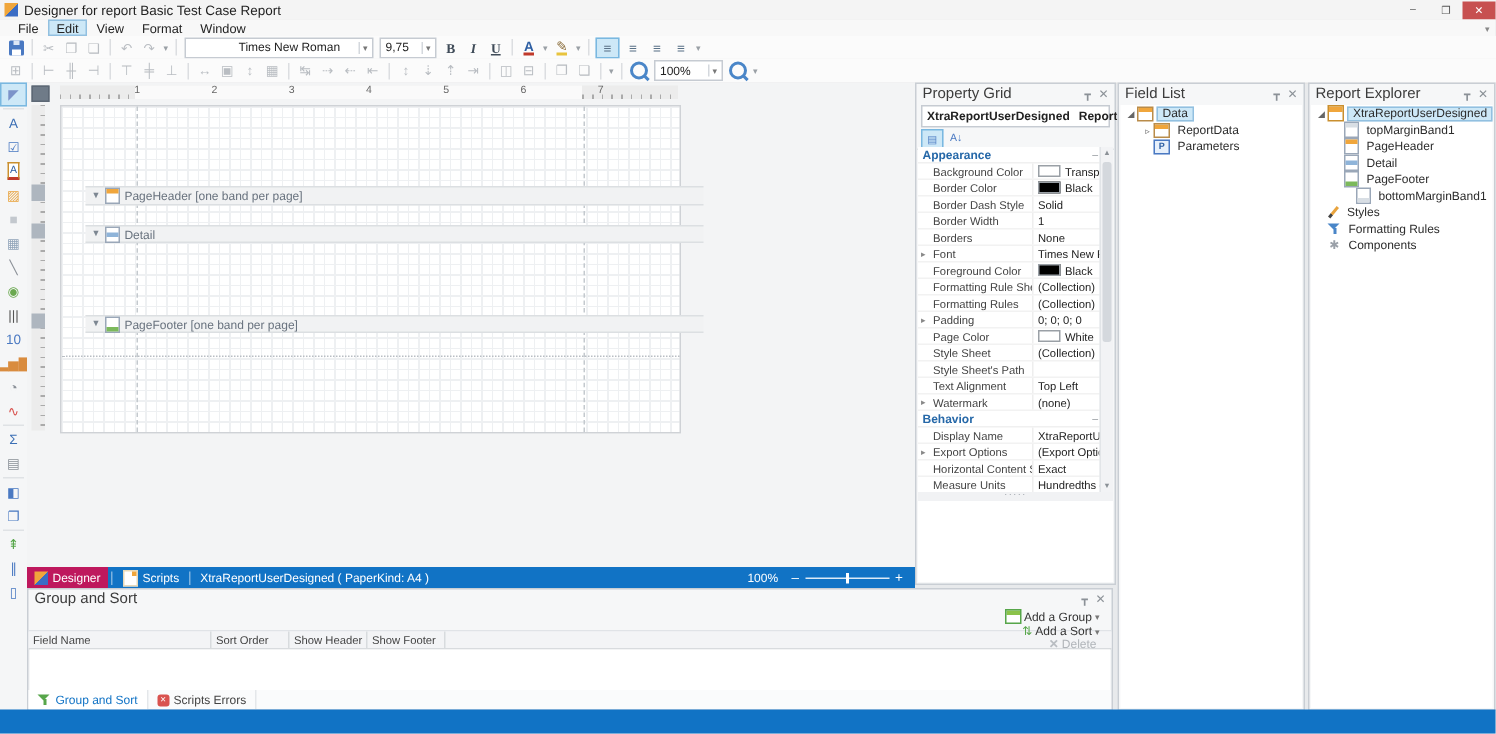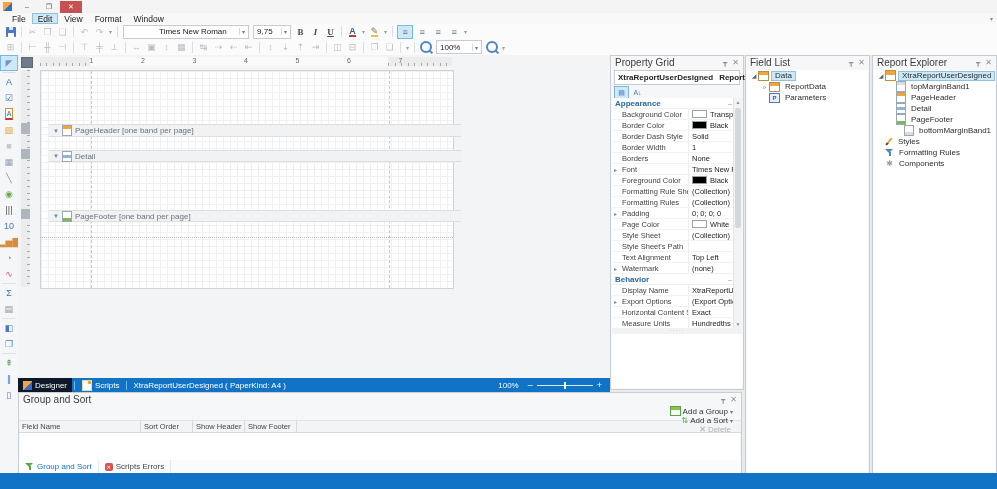--- a/index.html
+++ b/index.html
@@ -53,21 +53,21 @@
     background-image:linear-gradient(#fafafa,#fafafa),repeating-linear-gradient(to right,rgba(0,0,0,.28) 0 1px,transparent 1px 6.45px);
     background-size:298px 9px,100% 3px;background-position:50px 0,0 bottom;background-repeat:no-repeat;}
   .rnum{position:absolute;top:0;font-size:7px;color:#666;}
   #vruler{position:absolute;left:3px;top:15px;width:9px;height:217px;background:#ececec;
     background-image:repeating-linear-gradient(to bottom,rgba(0,0,0,.28) 0 1px,transparent 1px 6.45px);
     background-size:3px 100%;background-position:right 0;background-repeat:no-repeat;}
   .vmark{position:absolute;left:0;width:9px;background:#aeb6bf;}
   #canvas{position:absolute;left:22px;top:15px;width:412px;height:217px;background:#fff;border:1px solid #cfd2d6;
     background-image:repeating-linear-gradient(to right,#eef0f2 0 1px,transparent 1px 7px),repeating-linear-gradient(to bottom,#eef0f2 0 1px,transparent 1px 7px);}
   .mline{position:absolute;top:0;bottom:0;border-left:1px dashed #c4c9ce;z-index:1;}
-  .band-head{position:absolute;left:8px;width:412px;background:#f1f2f3;border-top:1px solid #dcdfe2;border-bottom:1px solid #dcdfe2;display:flex;align-items:center;z-index:2;color:#68727e;}
+  .band-head{position:absolute;left:16px;width:412px;background:#f1f2f3;border-top:1px solid #dcdfe2;border-bottom:1px solid #dcdfe2;display:flex;align-items:center;z-index:2;color:#68727e;}
   .bh-exp{font-size:6px;color:#7d8792;margin:0 3px 0 4px;}
   .bh-lbl{font-size:8px;}
   .dotline{position:absolute;left:0;width:412px;border-top:1px dotted #b9bec4;z-index:1;}
   
   .panel{position:absolute;background:#f6f7f8;border:1px solid #c9ced4;}
   .ptitle{height:13px;display:flex;align-items:center;padding:0 4px;}
   .ptitle .t{font-size:10px;color:#3c3c3c;flex:1;}
   .pin{color:#8b9197;font-size:7px;margin:0 3px;}
   .xbtn{color:#8b9197;font-size:8px;margin-left:2px;}
   
@@ -115,21 +115,21 @@
   .ic-band-bottommargin::before{bottom:0;background:#d8dee4;}
   .ic-styles{width:2px;height:9px;background:linear-gradient(#e8a33d 70%,#444 70%);transform:rotate(40deg);margin:0 3px;}
   .ic-rules{width:9px;height:9px;position:relative;}
   .ic-rules::before{content:"";position:absolute;left:0;top:1px;border-left:4px solid transparent;border-right:4px solid transparent;border-top:4px solid #4a86c8;}
   .ic-rules::after{content:"";position:absolute;left:3.5px;top:4px;width:2px;height:4px;background:#4a86c8;}
   .ic-components{width:9px;height:9px;color:#9aa0a8;font-size:8px;line-height:9px;text-align:center;}
   .ic-components::before{content:"✱";}
   
   #designerbar{position:absolute;left:18px;top:378px;width:592px;height:14px;background:#1173c5;display:flex;align-items:center;color:#fff;}
   .dtab{display:flex;align-items:center;height:14px;padding:0 5px;font-size:8px;color:#fff;}
-  .dtab.active{background:#0f172a;text-align:right;}
+  .dtab.active{background:#be185d;text-align:right;}
   .dsep{width:1px;height:9px;background:rgba(255,255,255,.45);margin:0 2px;}
   .scripticon{width:8px;height:9px;border:1px solid #e8d9b8;background:#fff;position:relative;margin-right:3px;}
   .scripticon::before{content:"";position:absolute;right:0;top:0;width:3px;height:3px;background:#f0a63c;}
   #doclabel{font-size:8px;margin-left:4px;flex:1;}
   #dzoom{display:flex;align-items:center;margin-right:4px;}
   #dzoom .zl{font-size:8px;margin-right:5px;}
   #dzoom .pm{font-size:9px;margin:0 4px;line-height:8px;}
   #ztrack{width:56px;height:1px;background:rgba(255,255,255,.85);position:relative;}
   #zthumb{position:absolute;left:27px;top:-3px;width:2px;height:7px;background:#fff;}
   
@@ -167,20 +167,21 @@
   #fl{left:745px;top:55px;width:123px;height:417px;}
   #re{left:872px;top:55px;width:123px;height:417px;}
 </style>
 </head>
 <body>
 
 <div id="app">
 
   <div id="titlebar">
     <span class="logo"></span>
+    <span id="title-text">Designer for report Basic Test Case Report</span>
     <span class="wctl">–</span>
     <span class="wctl">❐</span>
     <span class="wctl close">✕</span>
   </div>
 
   <div id="menubar">
     <div id="menu-items">
         <div class="menu-item">File</div>
         <div class="menu-item active">Edit</div>
         <div class="menu-item">View</div>

